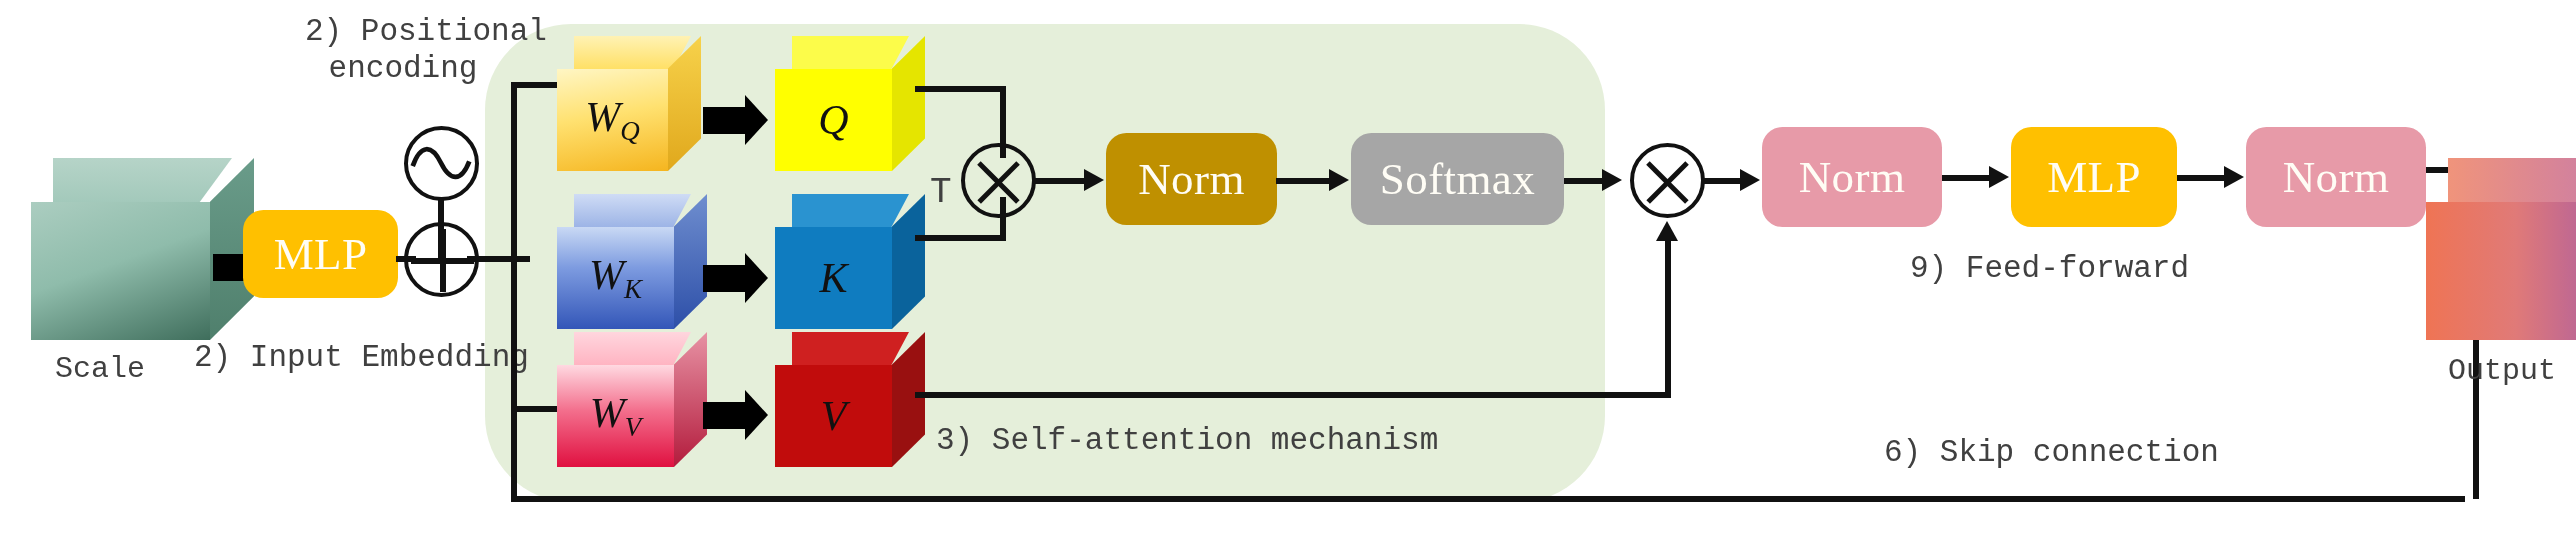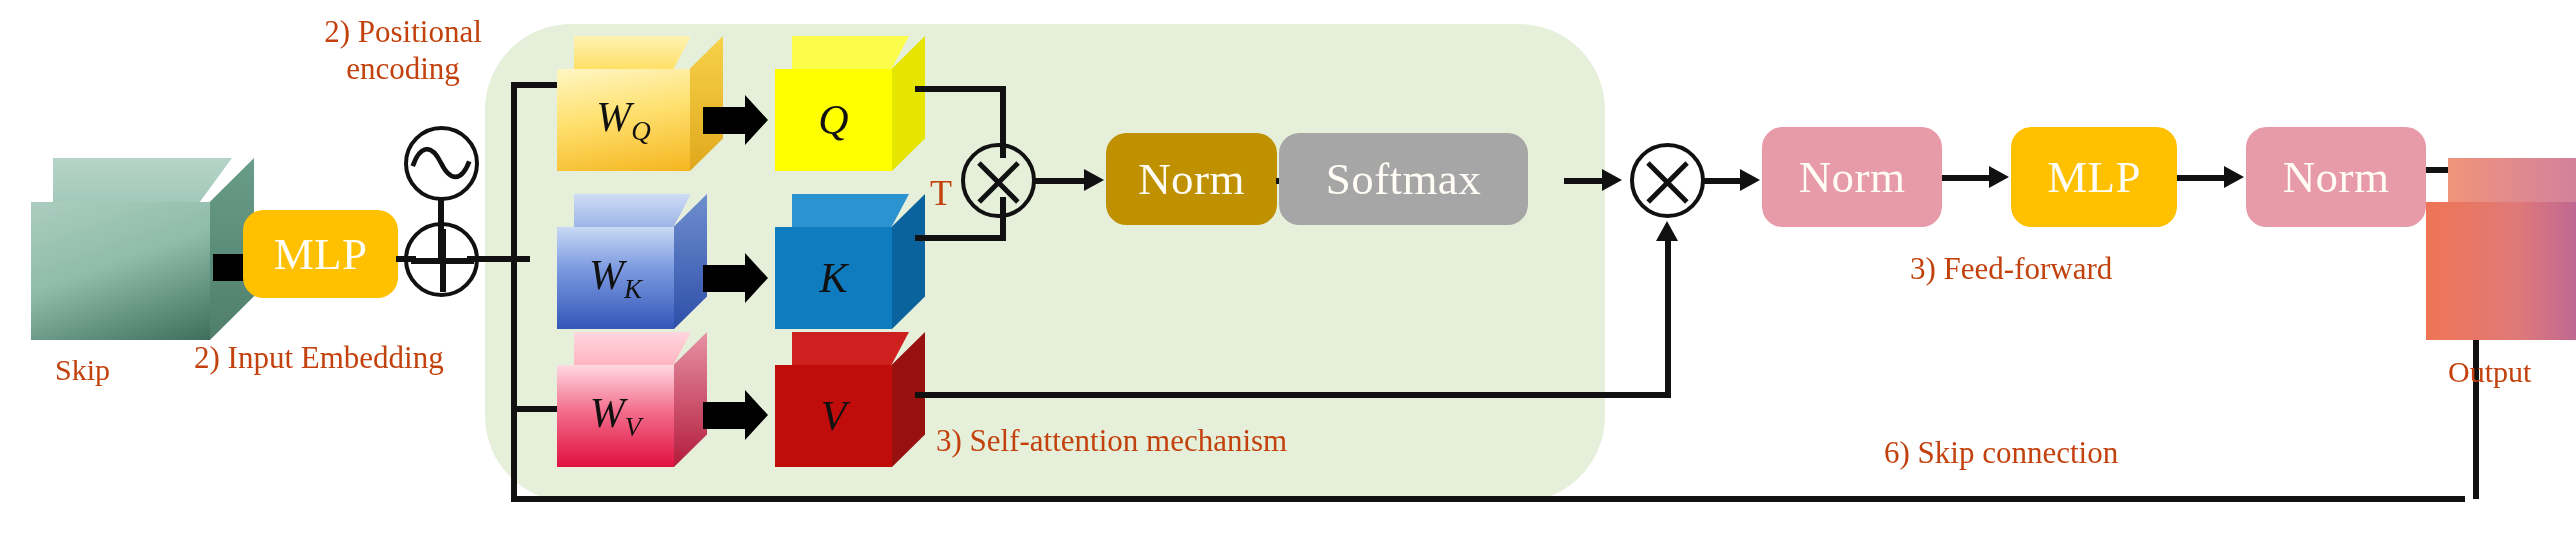--- a/index.html
+++ b/index.html
@@ -6,21 +6,21 @@
   body{width:2576px;height:536px;font-family:"Liberation Serif",serif;}
   #stage{position:relative;width:2576px;height:536px;overflow:hidden;background:#fff;}
 
   
   .attn-panel{
     position:absolute;left:485px;top:23.5px;width:1120px;height:478px;
     background:#e5efda;border-radius:86px;
   }
 
   
-  .lbl{position:absolute;color:#c2410c;font-family:Liberation Serif, serif;
+  .lbl{position:absolute;color:#404040;font-family:Liberation Mono, monospace;
        white-space:pre;line-height:1.18;}
   .lbl-step{font-size:31px;}
   .lbl-axis{font-size:30px;}
 
   
   .pbox{position:absolute;border-radius:20.4px;display:flex;align-items:center;
         justify-content:center;color:#fffdf5;font-family:"Liberation Serif",serif;
         font-size:45px;letter-spacing:0.4px;}
 
   
@@ -69,21 +69,21 @@
 
   <div class="cube" style="left:31px;top:202px;width:179px;height:138px;">
     <div class="face-top" style="top:-44px;left:22px;width:179px;height:44px;
                 background:linear-gradient(180deg,#b6d4c8,#a3c9bb);
                 clip-path:polygon(0 0,100% 0,82% 100%,-18% 100%);"></div>
     <div class="face-side" style="right:-44px;top:-44px;width:44px;height:182px;
                 background:linear-gradient(180deg,#6a9c8a,#4f7f6c);
                 clip-path:polygon(0 24%,100% 0,100% 76%,0 100%);"></div>
     <div class="face-front" style="background:linear-gradient(160deg,#abcdc0 0%,#8fbcab 45%,#3f6e5c 100%);"></div>
   </div>
-  <div class="lbl lbl-axis" style="left:55px;top:352px;">Skip</div>
+  <div class="lbl lbl-axis" style="left:55px;top:352px;">Scale</div>
 
   <div class="barrow" style="left:213px;top:254px;width:41px;"></div>
 
   <div class="pbox" style="left:243px;top:210px;width:155px;height:88px;background:#FFC000;">
     <span>MLP</span>
   </div>
   <div class="lbl lbl-step" style="left:194px;top:340px;">2) Input Embedding</div>
 
   <div class="lbl lbl-step" style="left:305px;top:14px;text-align:center;width:196px;">2) Positional<br>encoding</div>
 
@@ -104,21 +104,21 @@
 
   <div class="ln lnh" style="left:467px;top:256px;width:63px;"></div>
   <div class="ln lnv" style="left:511px;top:82px;height:419px;"></div>
 
   <div class="ln lnh" style="left:511px;top:82px;width:50px;"></div>
 
   <div class="ln lnh" style="left:511px;top:406px;width:50px;"></div>
 
   <div class="ln lnh" style="left:511px;top:496px;width:1954px;"></div>
 
-  <div class="cube" style="left:557px;top:69px;width:133px;height:102px;">
+  <div class="cube" style="left:557px;top:69px;width:111px;height:102px;">
     <div class="face-top" style="top:-33px;left:17px;width:117px;height:33px;
                 background:linear-gradient(180deg,#fff2b4,#ffe066);
                 clip-path:polygon(0 0,100% 0,85% 100%,-15% 100%);"></div>
     <div class="face-side" style="right:-33px;top:-33px;width:33px;height:135px;
                 background:linear-gradient(180deg,#f7d24b,#e0a81c);
                 clip-path:polygon(0 24%,100% 0,100% 76%,0 100%);"></div>
     <div class="face-front" style="background:linear-gradient(170deg,#fff6c4 0%,#ffe170 45%,#f5b51f 100%);">
       <span class="ctxt">W<sub>Q</sub></span>
     </div>
   </div>
@@ -199,21 +199,21 @@
   <div class="ln lnh" style="left:1034px;top:178px;width:52px;"></div>
   <div class="ahead-r" style="left:1084px;top:169px;"></div>
 
   <div class="pbox" style="left:1106px;top:133px;width:171px;height:92px;background:#BF9000;">
     <span>Norm</span>
   </div>
 
   <div class="ln lnh" style="left:1276px;top:178px;width:55px;"></div>
   <div class="ahead-r" style="left:1329px;top:169px;"></div>
 
-  <div class="pbox" style="left:1279px;top:133px;width:249px;height:92px;background:#A6A6A6;">
+  <div class="pbox" style="left:1351px;top:133px;width:213px;height:92px;background:#A6A6A6;">
     <span>Softmax</span>
   </div>
 
   <div class="ln lnh" style="left:1564px;top:178px;width:42px;"></div>
   <div class="ahead-r" style="left:1602px;top:169px;"></div>
 
   <div class="opnode" style="left:1630px;top:143px;width:75px;height:75px;">
     <i style="left:6.3px;top:33px;width:55px;height:4.7px;transform:rotate(45deg);"></i>
     <i style="left:6.3px;top:33px;width:55px;height:4.7px;transform:rotate(-45deg);"></i>
   </div>
@@ -228,21 +228,21 @@
   <div class="pbox" style="left:1762px;top:127px;width:180px;height:100px;background:#E79AA8;">
     <span>Norm</span>
   </div>
 
   <div class="ln lnh" style="left:1942px;top:175px;width:50px;"></div>
   <div class="ahead-r" style="left:1989px;top:166px;"></div>
 
   <div class="pbox" style="left:2011px;top:127px;width:166px;height:100px;background:#FFC000;">
     <span>MLP</span>
   </div>
-  <div class="lbl lbl-step" style="left:1910px;top:251px;">3) Feed-forward</div>
+  <div class="lbl lbl-step" style="left:1910px;top:251px;">9) Feed-forward</div>
 
   <div class="ln lnh" style="left:2177px;top:175px;width:50px;"></div>
   <div class="ahead-r" style="left:2224px;top:166px;"></div>
 
   <div class="pbox" style="left:2246px;top:127px;width:180px;height:100px;background:#E79AA8;">
     <span>Norm</span>
   </div>
 
   <div class="ln lnh" style="left:2426px;top:167px;width:53px;"></div>
   <div class="ln lnv" style="left:2473px;top:167px;height:85px;"></div>

